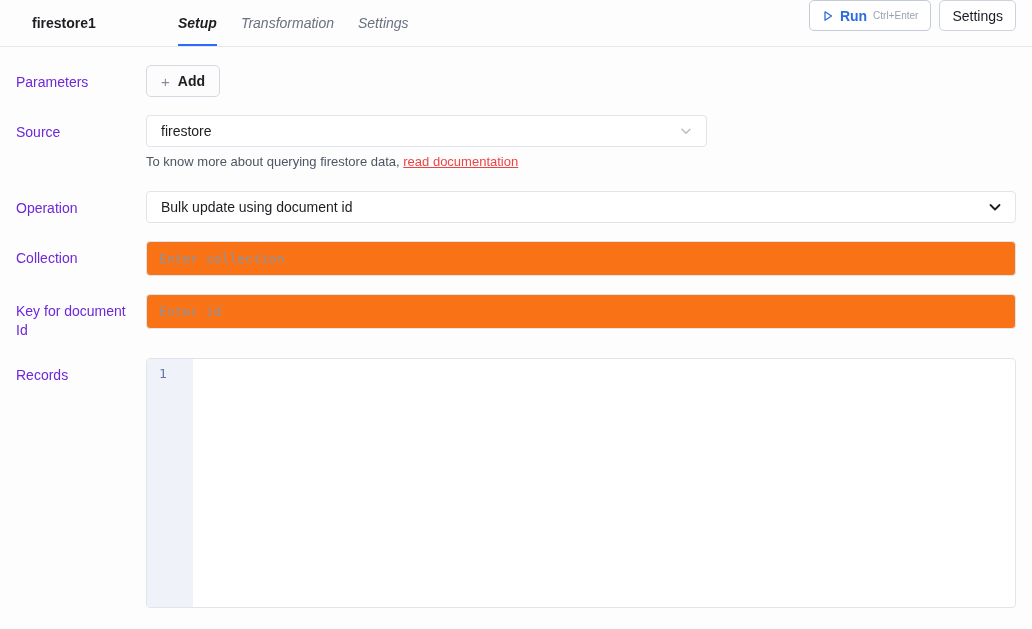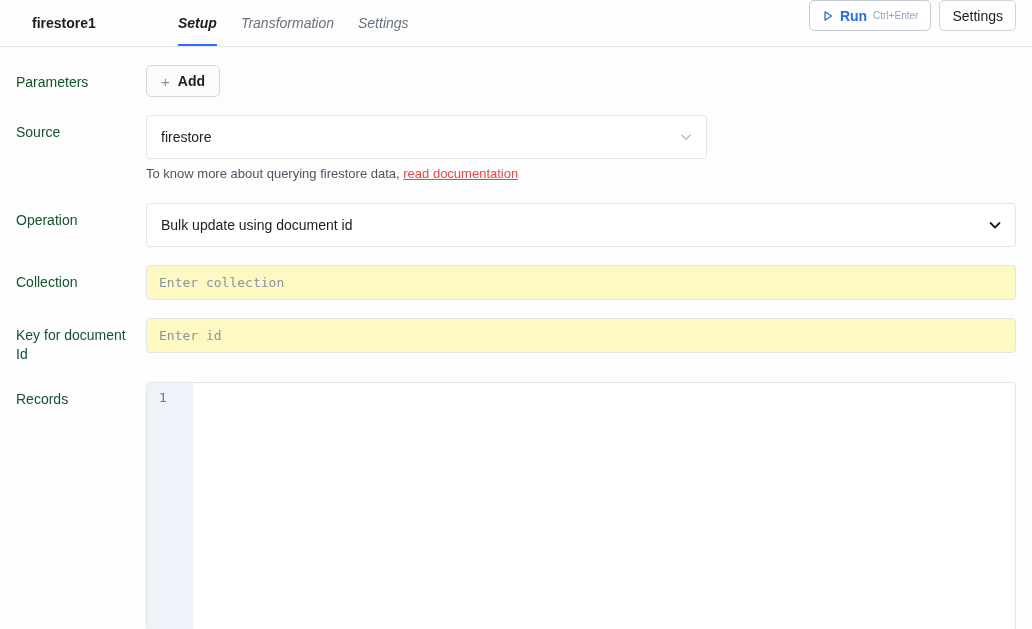--- a/index.html
+++ b/index.html
@@ -79,21 +79,21 @@
     padding: 18px 16px 0 16px;
   }
   .row {
     display: grid;
     grid-template-columns: 130px 1fr;
     align-items: start;
     margin-bottom: 18px;
   }
   .row-label {
     font-size: 14px;
-    color: #14532d;
+    color: #6d28d9;
     line-height: 19px;
     padding-top: 8px;
     padding-right: 10px;
   }
   .field-col { min-width: 0; }
 
   .add-btn {
     height: 32px;
     border: 1px solid #d4d9e1;
     border-radius: 5px;
@@ -103,21 +103,21 @@
     gap: 8px;
     padding: 0 14px;
     font-size: 14px;
     font-weight: 600;
     color: #1c1e21;
     cursor: pointer;
   }
   .plus-icon { color: #858d9a; font-size: 15px; font-weight: 400; line-height: 1; }
 
   .select {
-    height: 44px;
+    height: 32px;
     border: 1px solid #e1e5eb;
     border-radius: 4px;
     background: #ffffff;
     display: flex;
     align-items: center;
     justify-content: space-between;
     padding: 0 12px 0 14px;
     font-size: 14px;
     color: #1c1e21;
     cursor: pointer;
@@ -134,21 +134,21 @@
     color: #ef4444;
     text-decoration: underline;
     cursor: pointer;
   }
 
   .text-input {
     width: 100%;
     height: 35px;
     border: 1px solid #e1e5eb;
     border-radius: 4px;
-    background: #fef9c3;
+    background: #f97316;
     padding: 0 12px;
     font-family: "DejaVu Sans Mono", monospace;
     font-size: 13px;
     color: #1c1e21;
     outline: none;
   }
   .text-input::placeholder { color: #8a93a2; }
 
   .code-editor {
     width: 100%;

